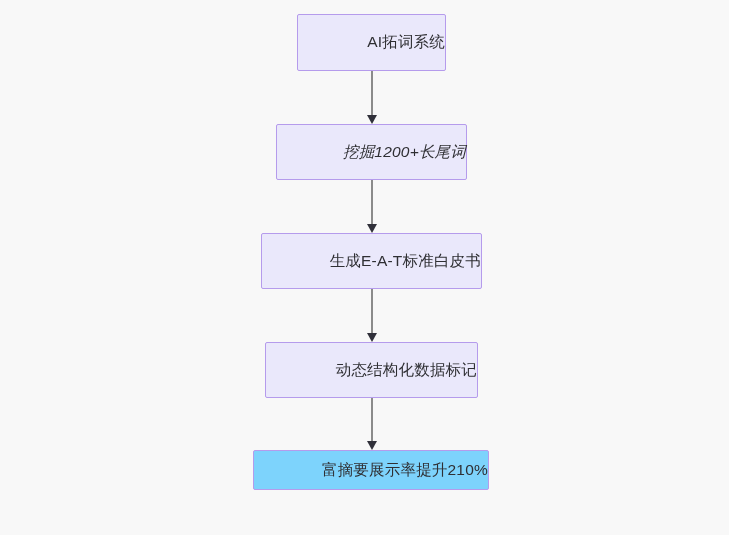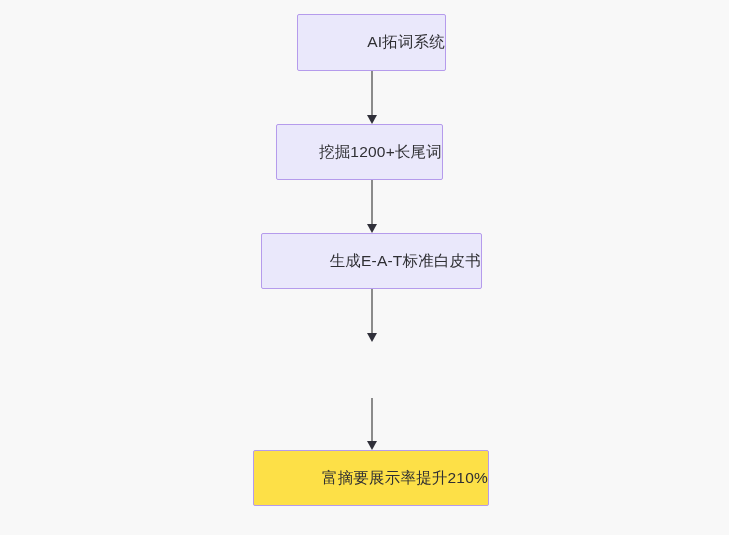--- a/index.html
+++ b/index.html
@@ -82,26 +82,29 @@
   </div>
   <div class="edge" id="edge-3" style="left: 371px; top: 398px; height: 52px;">
     <div class="edge-line" style="height: 45px; background: rgb(139, 139, 139);"></div>
     <div class="edge-arrow" style="top: 43px; border-top-color: rgb(48, 48, 58);"></div>
   </div>
 
   <div class="node" id="node-0" style="left: 297px; top: 14px; width: 149px; height: 57px; background: rgb(234, 232, 251); border-color: rgb(181, 155, 236); color: rgb(47, 47, 51);">
     <span class="node-label">AI拓词系统</span>
   </div>
 
-  <div class="node" id="node-1" style="left: 276px; top: 124px; width: 167px; height: 56px; background: rgb(234, 232, 251); border-color: rgb(181, 155, 236); color: rgb(47, 47, 51);">
+  <div class="node" id="node-1" style="left: 276px; top: 124px; width: 191px; height: 56px; background: rgb(234, 232, 251); border-color: rgb(181, 155, 236); color: rgb(47, 47, 51); font-style: italic;">
     <span class="node-label">挖掘1200+长尾词</span>
   </div>
 
   <div class="node" id="node-2" style="left: 261px; top: 233px; width: 221px; height: 56px; background: rgb(234, 232, 251); border-color: rgb(181, 155, 236); color: rgb(47, 47, 51);">
     <span class="node-label">生成E-A-T标准白皮书</span>
   </div>
 
+  <div class="node" id="node-3" style="left: 265px; top: 342px; width: 213px; height: 56px; background: rgb(234, 232, 251); border-color: rgb(181, 155, 236); color: rgb(47, 47, 51);">
+    <span class="node-label">动态结构化数据标记</span>
+  </div>
 
-  <div class="node" id="node-4" style="left: 253px; top: 450px; width: 236px; height: 56px; background: #fde047; border-color: rgb(181, 155, 236); color: rgb(47, 47, 51);">
+  <div class="node" id="node-4" style="left: 253px; top: 450px; width: 236px; height: 40px; background: #7dd3fc; border-color: rgb(181, 155, 236); color: rgb(47, 47, 51);">
     <span class="node-label">富摘要展示率提升210%</span>
   </div>
 
 </div>
 
 </body></html>

